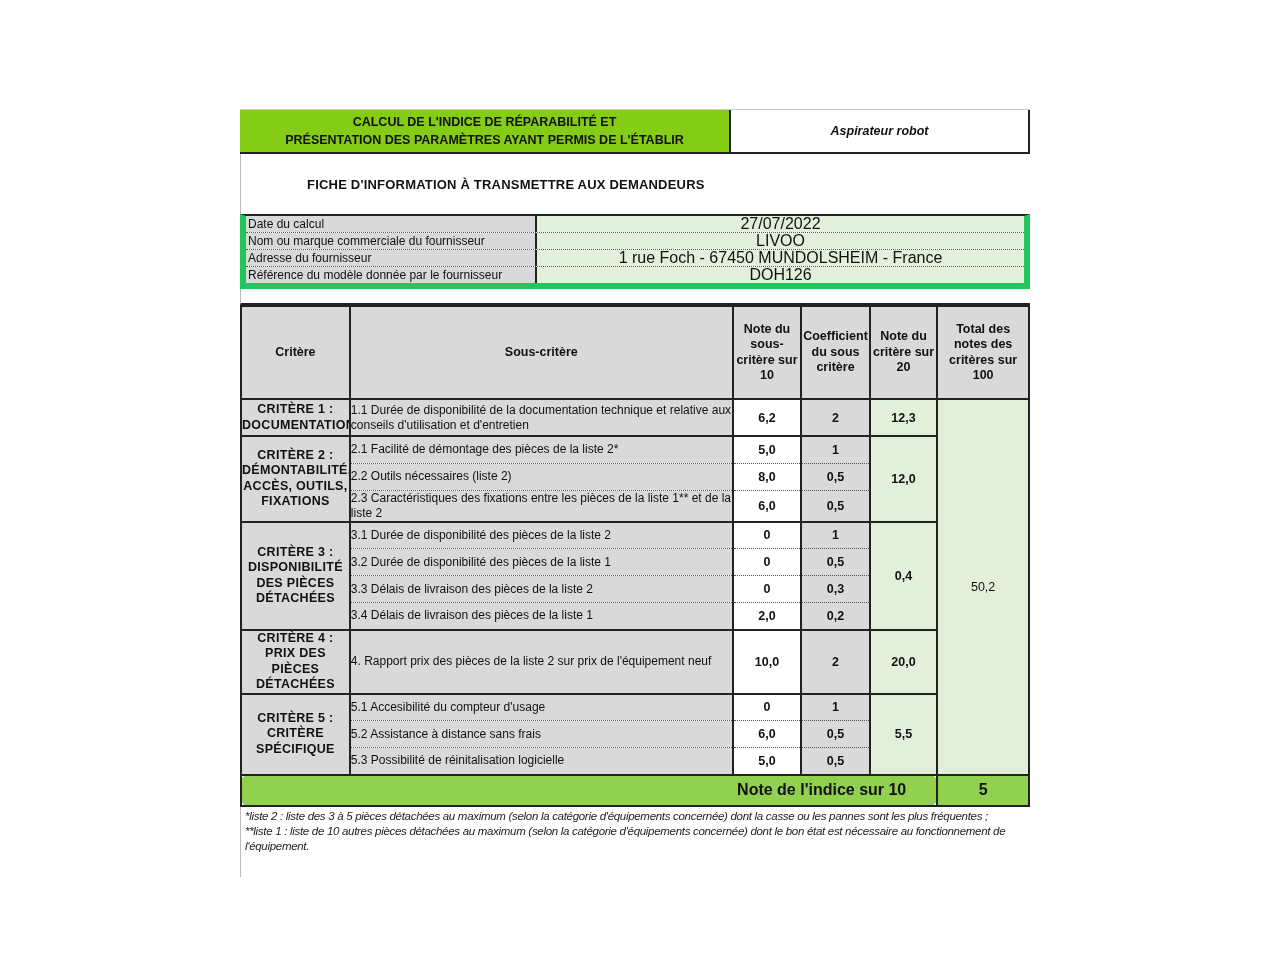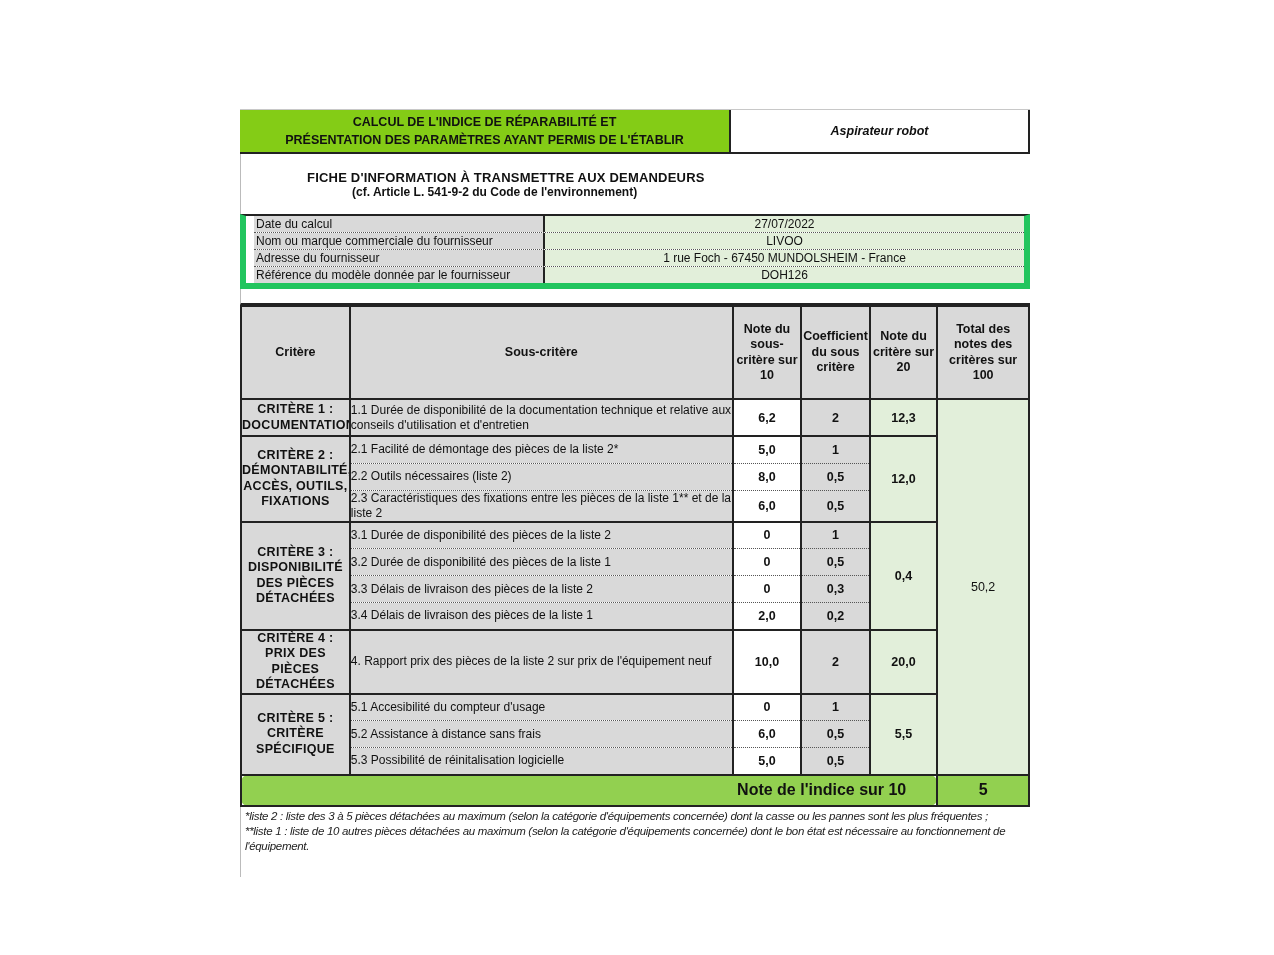--- a/index.html
+++ b/index.html
@@ -10,25 +10,25 @@
   
   .hdr { display: flex; height: 42px; border-top: 1px solid #c8c8c8; border-bottom: 2px solid #222; }
   .hdr-left { width: 489px; background: #84cc16; display: flex; flex-direction: column; align-items: center; justify-content: center; font-weight: bold; font-size: 12.5px; line-height: 18px; border-right: 2px solid #222; text-align: right; }
   .hdr-right { flex: 1; background: #fff; display: flex; align-items: center; justify-content: center; font-style: italic; font-weight: bold; font-size: 12.5px; border-right: 2px solid #222; }
 
   .fiche { height: 60px; background: #fff; border-left: 1px solid #bbb; display: flex; flex-direction: column; justify-content: center; padding-left: 66px; }
   .fiche .l1 { font-size: 13px; font-weight: bold; letter-spacing: 0.2px; }
   .fiche .l2 { font-size: 12px; font-weight: bold; padding-left: 45px; }
 
   
-  .info { border: 6px solid #22c55e; border-top: 2px solid #222; padding-left: 8px; }
+  .info { border: 6px solid #22c55e; border-top: 2px solid #222; }
   .info-row { display: flex; height: 16px; border-bottom: 1px dotted #555; }
   .info-row:last-child { border-bottom: none; }
   .info-label { width: 287px; background: #d9d9d9; font-size: 12px; line-height: 16px; padding-left: 2px; border-right: 2px solid #222; white-space: nowrap; overflow: hidden; }
-  .info-value { flex: 1; background: #e2efda; font-size: 12px; line-height: 16px; text-align: center; }
+  .info-value { flex: 1; background: #e2efda; font-size: 16px; line-height: 16px; text-align: center; }
 
   .gap { height: 14px; border-left: 1px solid #bbb; border-bottom: 2px solid #222; }
 
   
   table.grid { border-collapse: collapse; width: 790px; table-layout: fixed; }
   table.grid td, table.grid th { padding: 0; margin: 0; }
   .c-crit { width: 108px; }
   .c-sub { width: 380px; }
   .c-note { width: 68px; }
   .c-coef { width: 68px; }
@@ -65,21 +65,20 @@
   <div class="hdr">
     <div class="hdr-left">
       <span>CALCUL DE L'INDICE DE RÉPARABILITÉ ET</span>
       <span>PRÉSENTATION DES PARAMÈTRES AYANT PERMIS DE L'ÉTABLIR</span>
     </div>
     <div class="hdr-right">Aspirateur robot</div>
   </div>
 
   <div class="fiche">
     <div class="l1">FICHE D'INFORMATION À TRANSMETTRE AUX DEMANDEURS</div>
-    <div class="l2">(cf. Article L. 541-9-2 du Code de l'environnement)</div>
   </div>
 
   <div class="info">
     <div class="info-row">
       <div class="info-label">Date du calcul</div>
       <div class="info-value">27/07/2022</div>
     </div>
     <div class="info-row">
       <div class="info-label">Nom ou marque commerciale du fournisseur</div>
       <div class="info-value">LIVOO</div>

